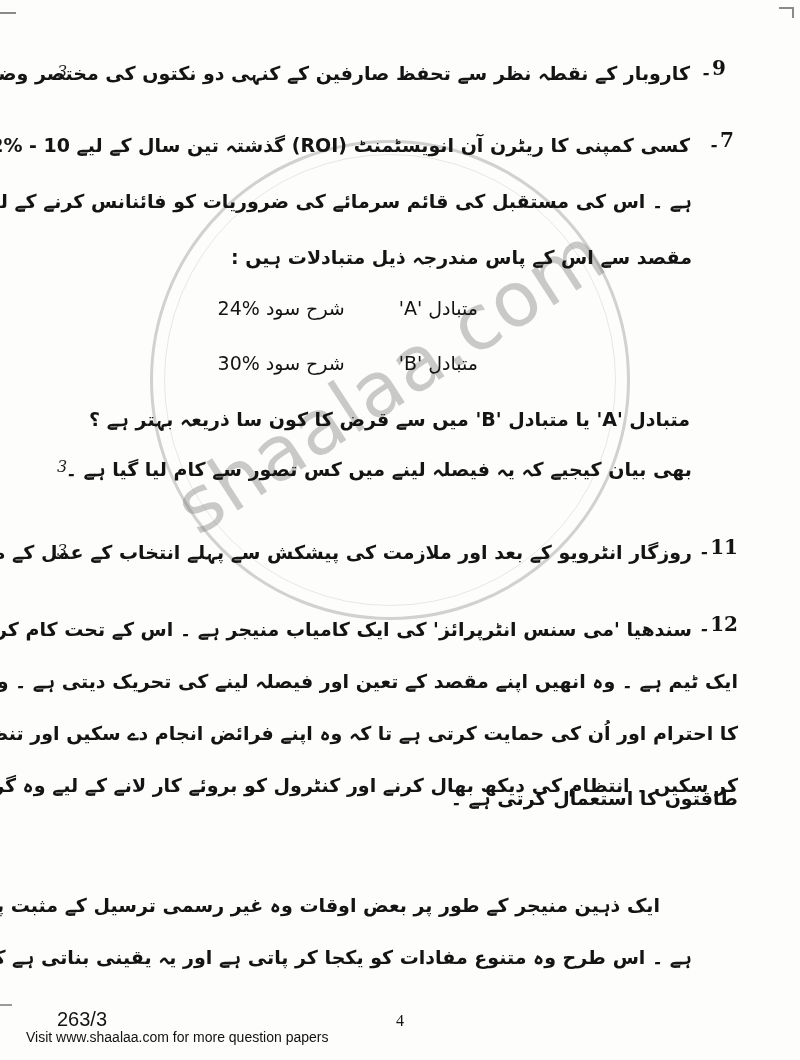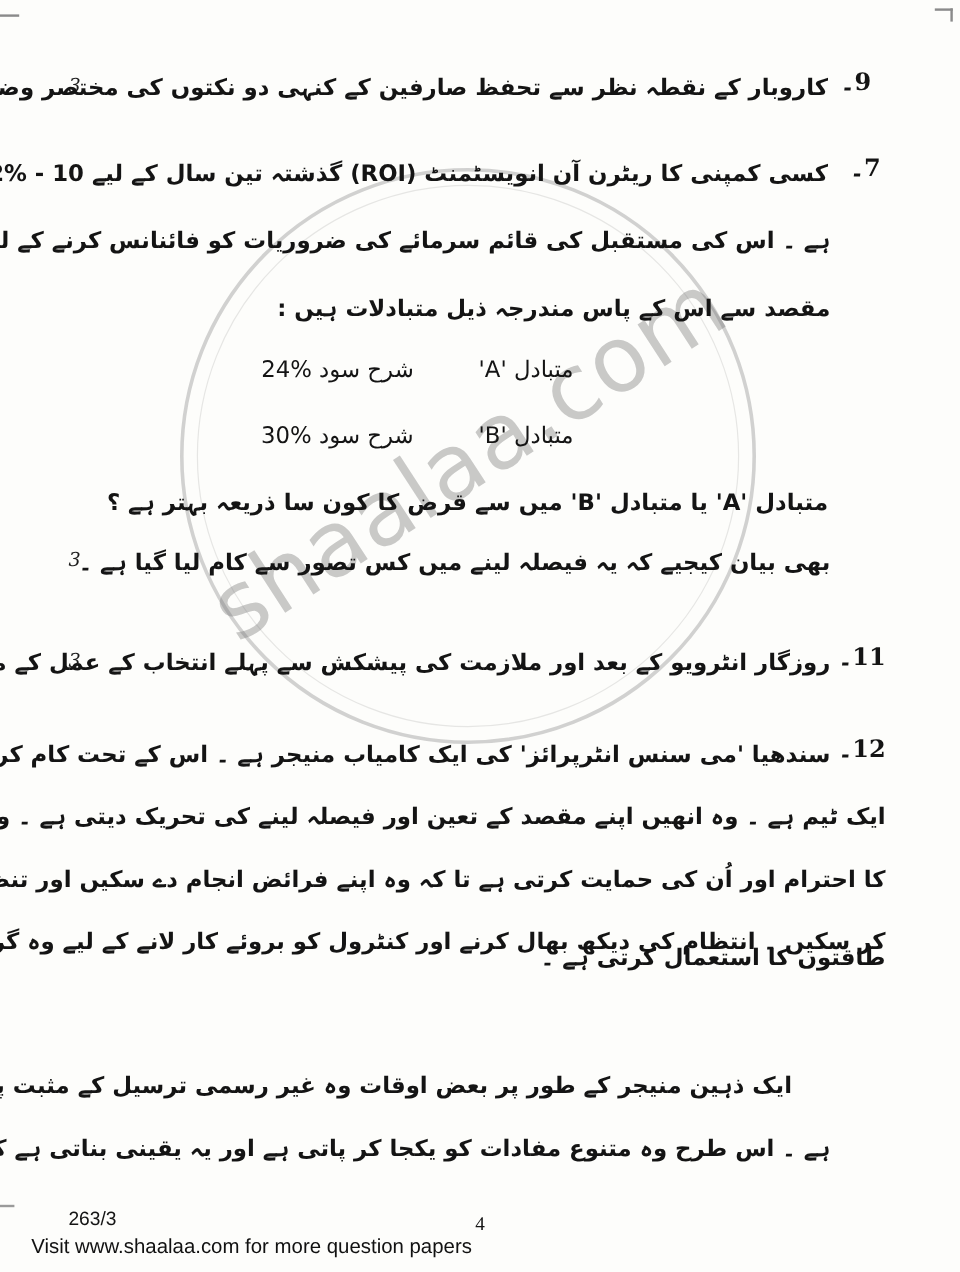--- a/index.html
+++ b/index.html
@@ -64,25 +64,25 @@
     position: absolute;
     display: flex;
     direction: rtl;
     gap: 54px;
     font-size: 19px;
     white-space: nowrap;
     z-index: 1;
   }
 
   
-  .footer-code { position: absolute; left: 57px; top: 1008px; font-size: 16px;
+  .footer-code { position: absolute; left: 57px; top: 1008px; font-size: 20px;
                  font-family: "Liberation Sans", sans-serif; z-index: 1; }
   .footer-page { position: absolute; left: 0; right: 0; top: 1012px; text-align: center;
                  font-size: 16px; font-family: "Liberation Serif", serif; z-index: 1; }
-  .footer-visit { position: absolute; left: 26px; top: 1029px; font-size: 17px;
+  .footer-visit { position: absolute; left: 26px; top: 1029px; font-size: 14px;
                   font-family: "Liberation Sans", sans-serif; color: #111; z-index: 2; text-align: right; }
 </style>
 </head>
 <body>
 
 <div class="page">
 
   <div class="corner-tl"></div>
   <div class="corner-tr"></div>
   <div class="corner-bl"></div>

